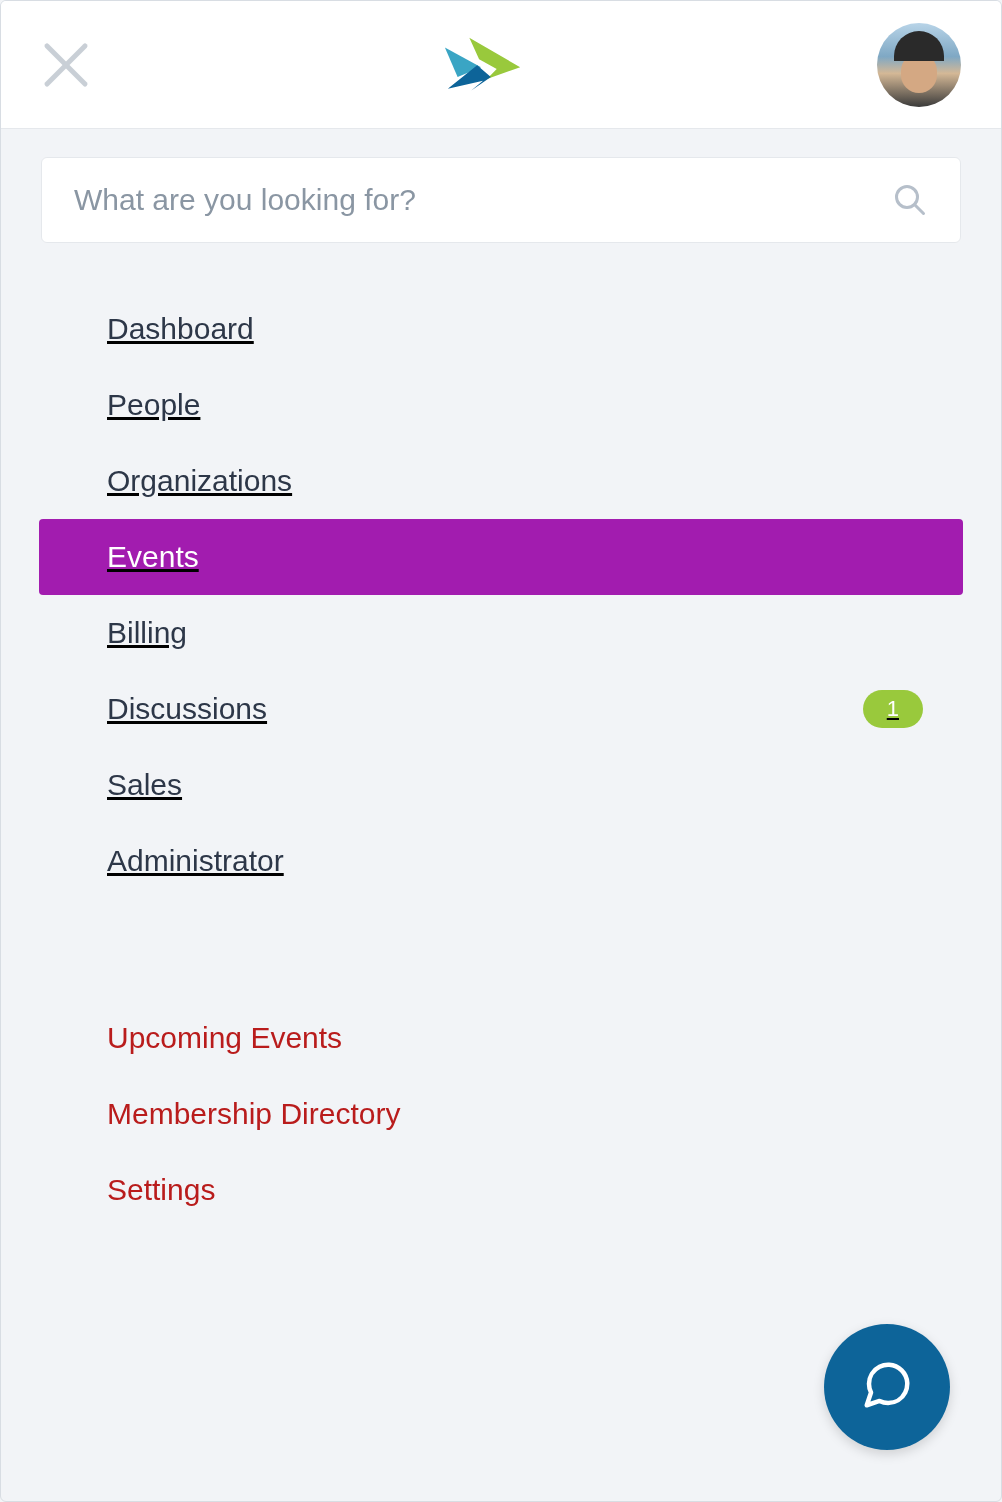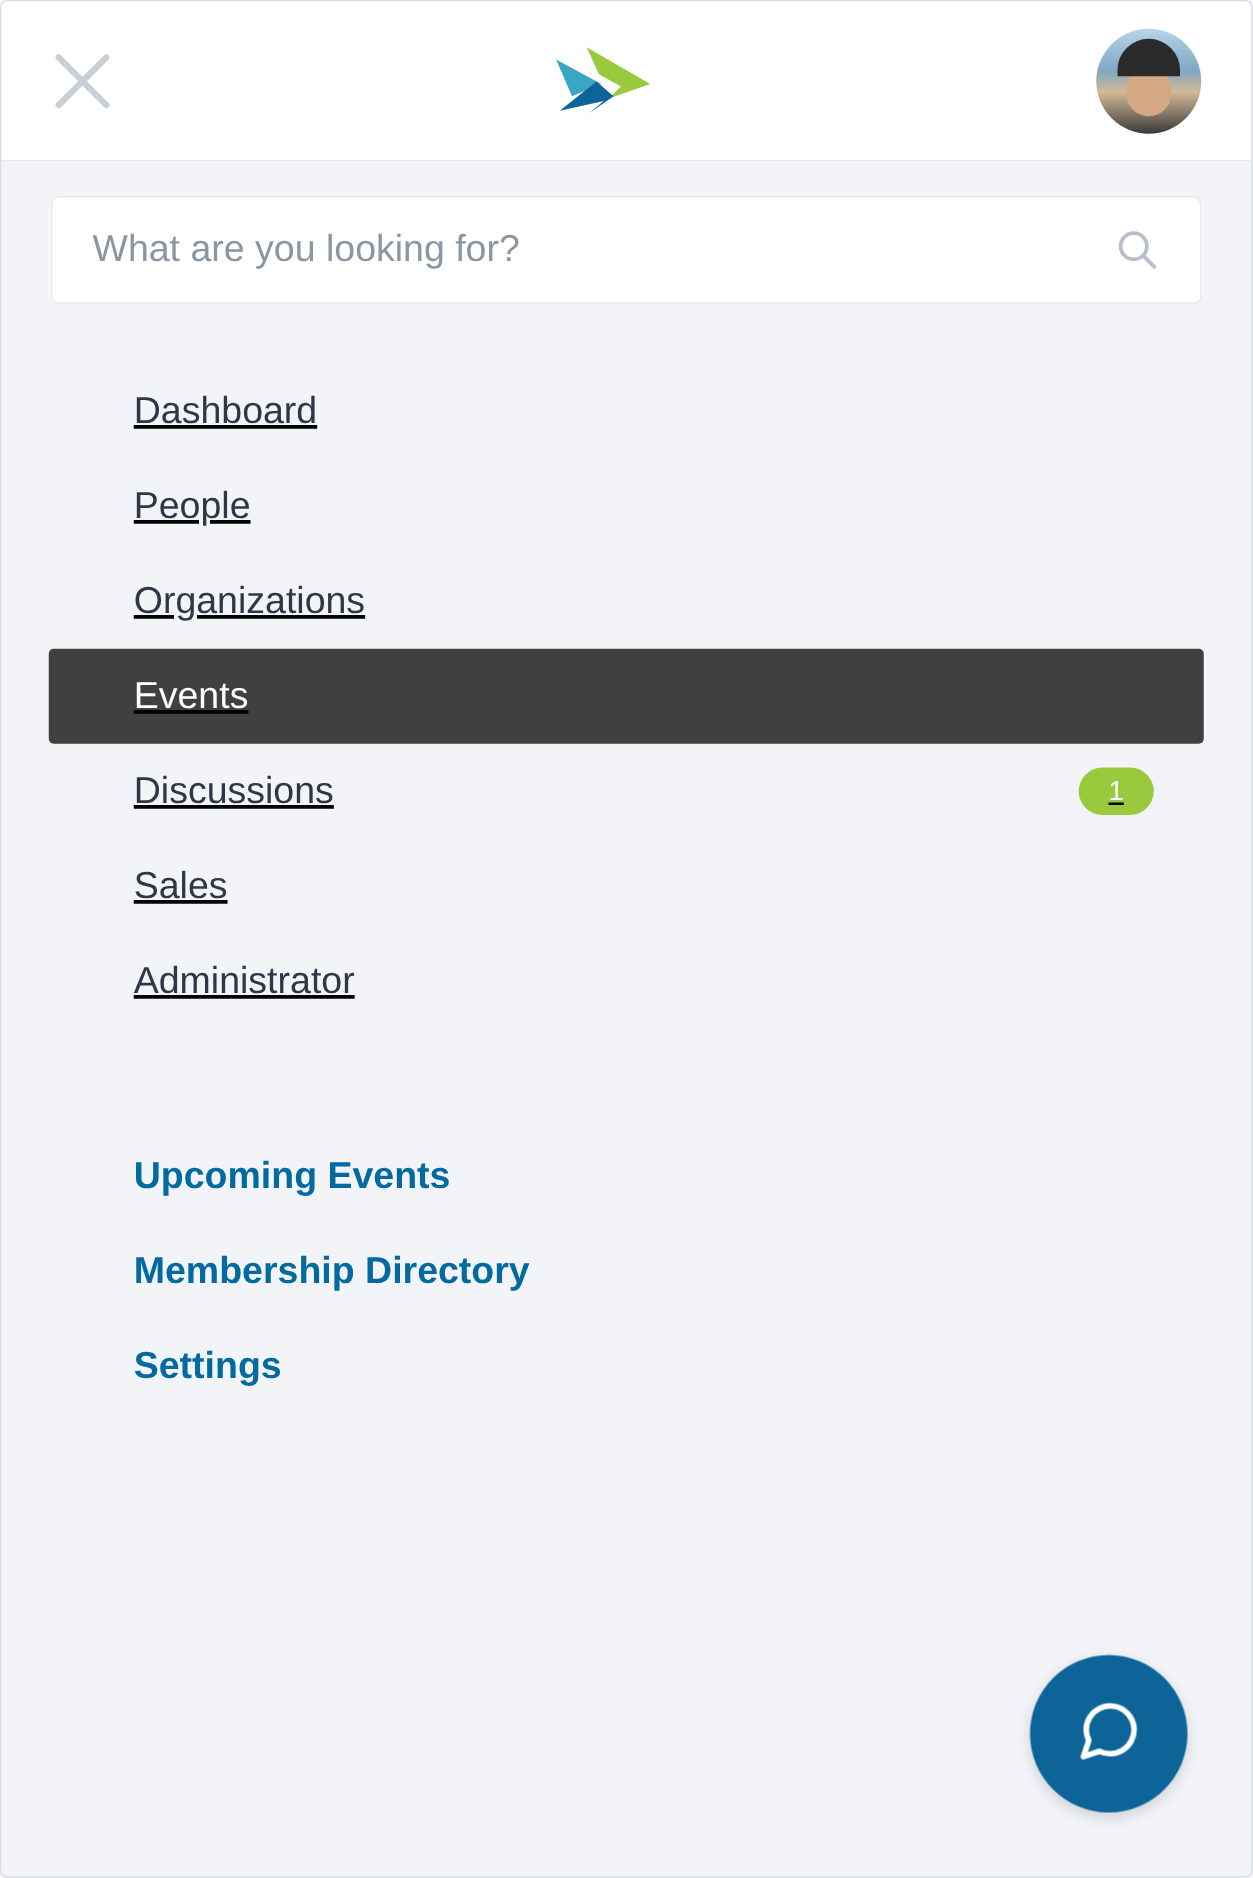--- a/index.html
+++ b/index.html
@@ -114,21 +114,21 @@
       justify-content: space-between;
       height: 76px;
       padding: 0 40px 0 68px;
       font-size: 30px;
       color: #2d3748;
       cursor: pointer;
       margin: 0 38px;
       border-radius: 4px;
     }
     .nav-item.active {
-      background: #404040;
+      background: #a21caf;
       color: #ffffff;
       align-items: center;
     }
     .nav-item .label {
       flex: 1;
     }
     .badge {
       background: #99c93c;
       color: #ffffff;
       font-size: 22px;
@@ -136,28 +136,27 @@
       padding: 6px 24px;
       border-radius: 22px;
       min-width: 60px;
       text-align: center;
     }
     .secondary-nav {
       padding: 60px 0 0 0;
     }
     .secondary-item {
       display: flex;
-      align-items: center;
+      align-items: flex-end;
       height: 76px;
       padding: 0 68px;
       font-size: 30px;
-      color: #0369a1;
+      color: #b91c1c;
       cursor: pointer;
       margin: 0 38px;
-      font-weight: bold;
     }
     .chat-button {
       position: fixed;
       bottom: 52px;
       right: 52px;
       width: 126px;
       height: 126px;
       border-radius: 50%;
       background: #0d6499;
       display: flex;
@@ -210,20 +209,23 @@
   <div class="nav-item">
     <span class="label">People</span>
   </div>
   <div class="nav-item">
     <span class="label">Organizations</span>
   </div>
   <div class="nav-item active">
     <span class="label">Events</span>
   </div>
   <div class="nav-item">
+    <span class="label">Billing</span>
+  </div>
+  <div class="nav-item">
     <span class="label">Discussions</span>
     <span class="badge">1</span>
   </div>
   <div class="nav-item">
     <span class="label">Sales</span>
   </div>
   <div class="nav-item">
     <span class="label">Administrator</span>
   </div>
 </div>

